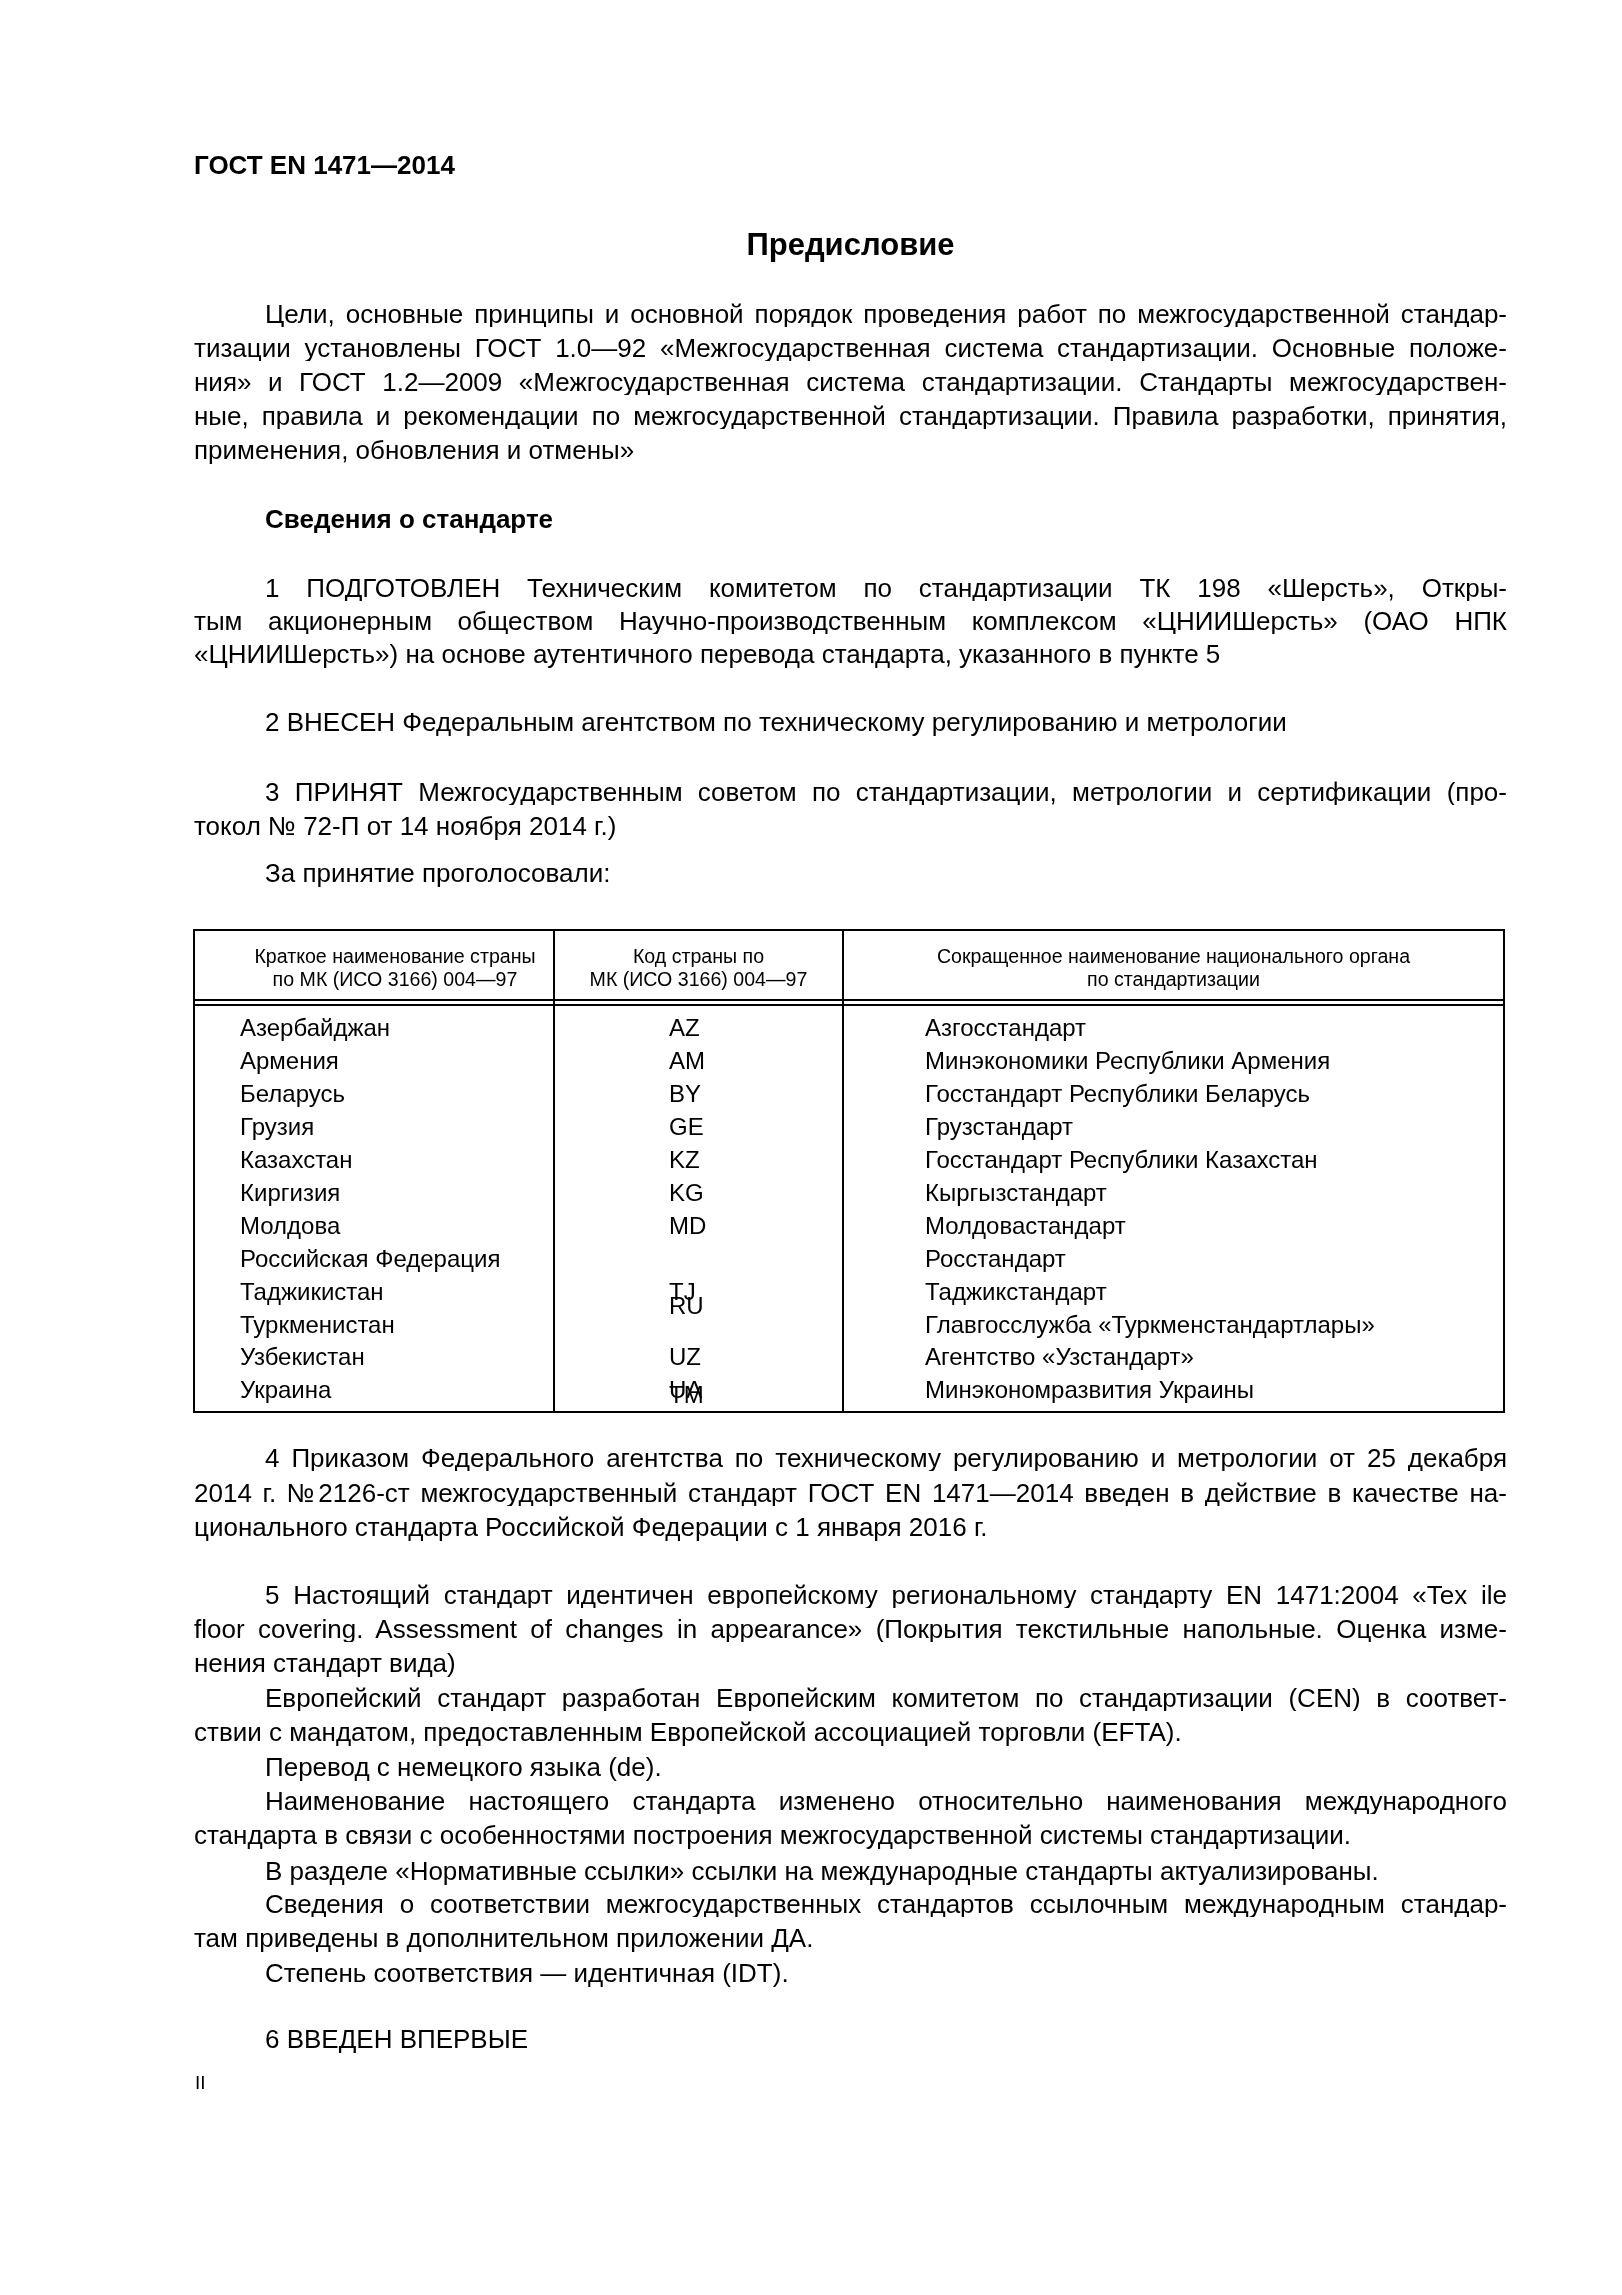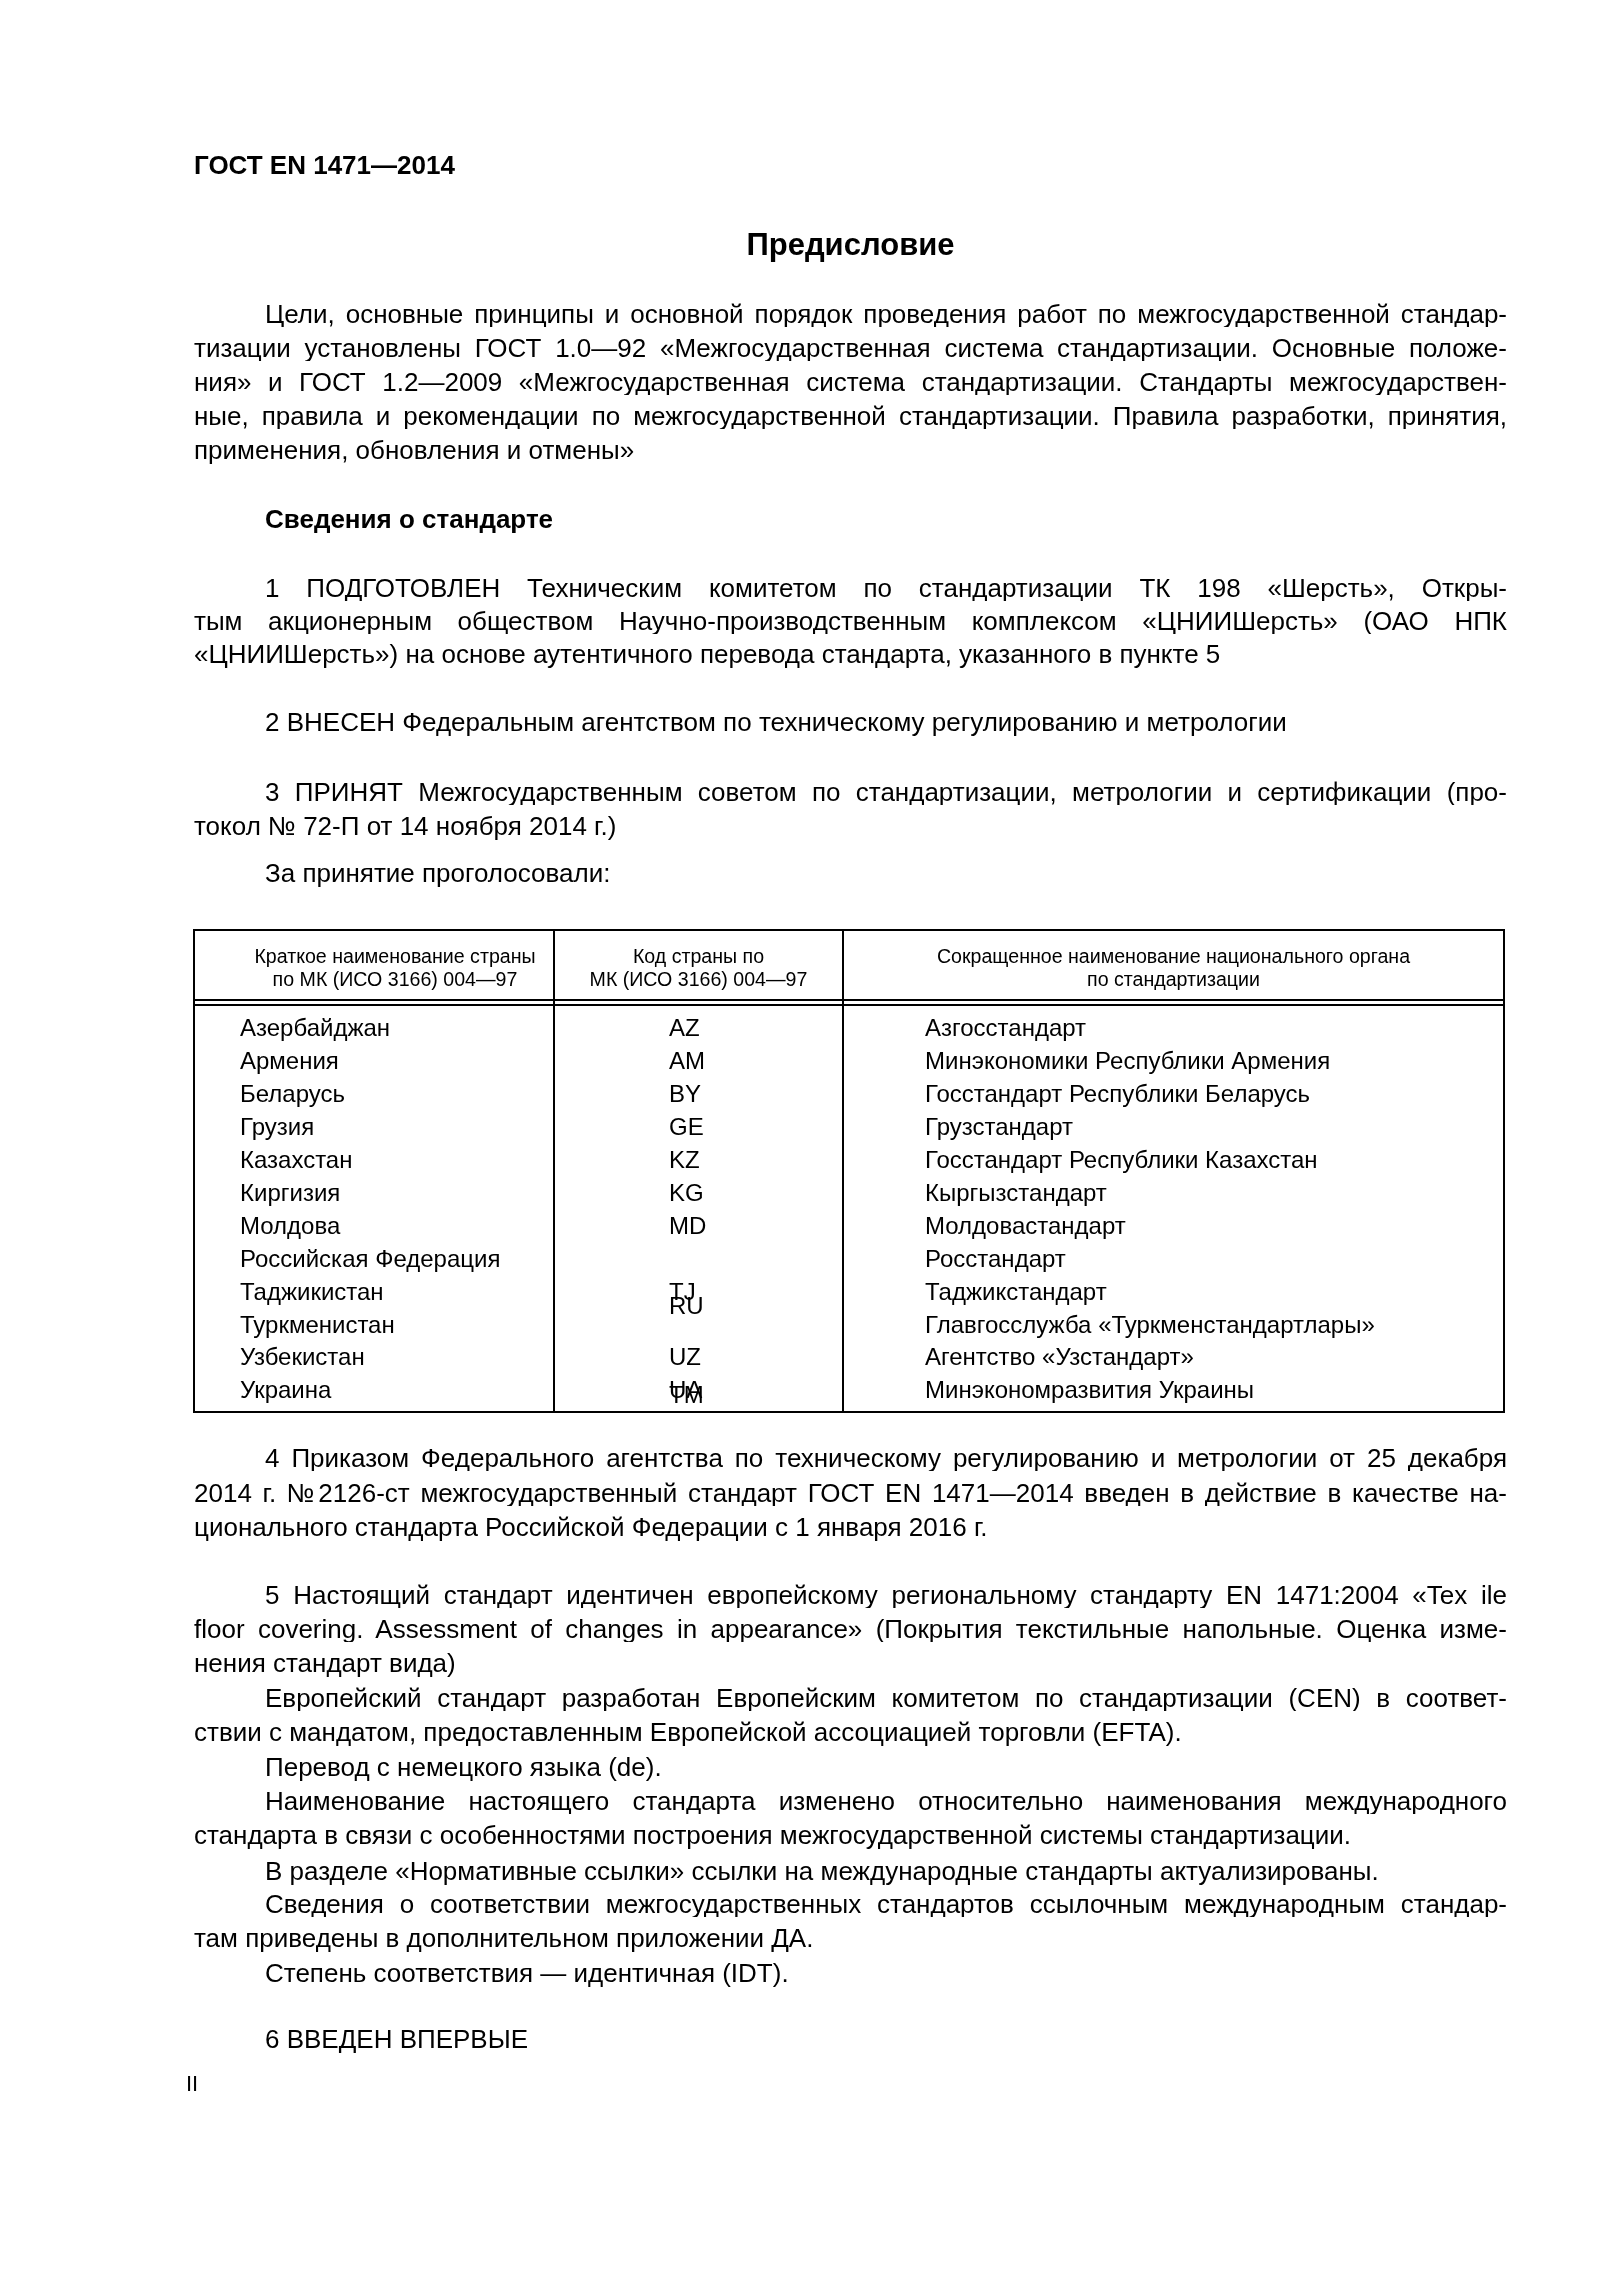--- a/index.html
+++ b/index.html
@@ -9,21 +9,21 @@
   .just { white-space: normal; text-align: justify; text-align-last: justify; overflow: hidden; height: 26px; }
   .bold { font-weight: bold; }
   #doc-header { left: 194px; top: 152px; font-size: 26px; }
   #doc-title { left: 0; width: 1701px; top: 229px; font-size: 31px; text-align: center; }
   .tb-outer { position: absolute; left: 193px; top: 929px; width: 1312px; height: 484px;
               border: 2px solid #000; box-sizing: border-box; }
   .rule-h { position: absolute; left: 193px; width: 1312px; height: 2px; background: #000; }
   .rule-v { position: absolute; width: 2px; background: #000; top: 929px; height: 484px; }
   .th { position: absolute; font-size: 19.6px; line-height: 23px; text-align: center; white-space: nowrap; }
   .td { position: absolute; font-size: 24px; line-height: 1; white-space: nowrap; }
-  #page-num { left: 186px; top: 2073px; font-size: 22px; }
+  #page-num { left: 195px; top: 2073px; font-size: 19px; }
 </style>
 </head>
 <body>
 
 <div id="doc-header" class="ln bold">ГОСТ EN 1471—2014</div>
 <div id="doc-title" class="ln bold" style="left:0;width:1701px;">Предисловие</div>
 
 <div>
   <div class="ln just" style="left:265px;width:1242px;top:301px;">Цели, основные принципы и основной порядок проведения работ по межгосударственной стандар-</div>
   <div class="ln just" style="left:194px;width:1313px;top:335px;">тизации установлены ГОСТ 1.0—92 «Межгосударственная система стандартизации. Основные положе-</div>

